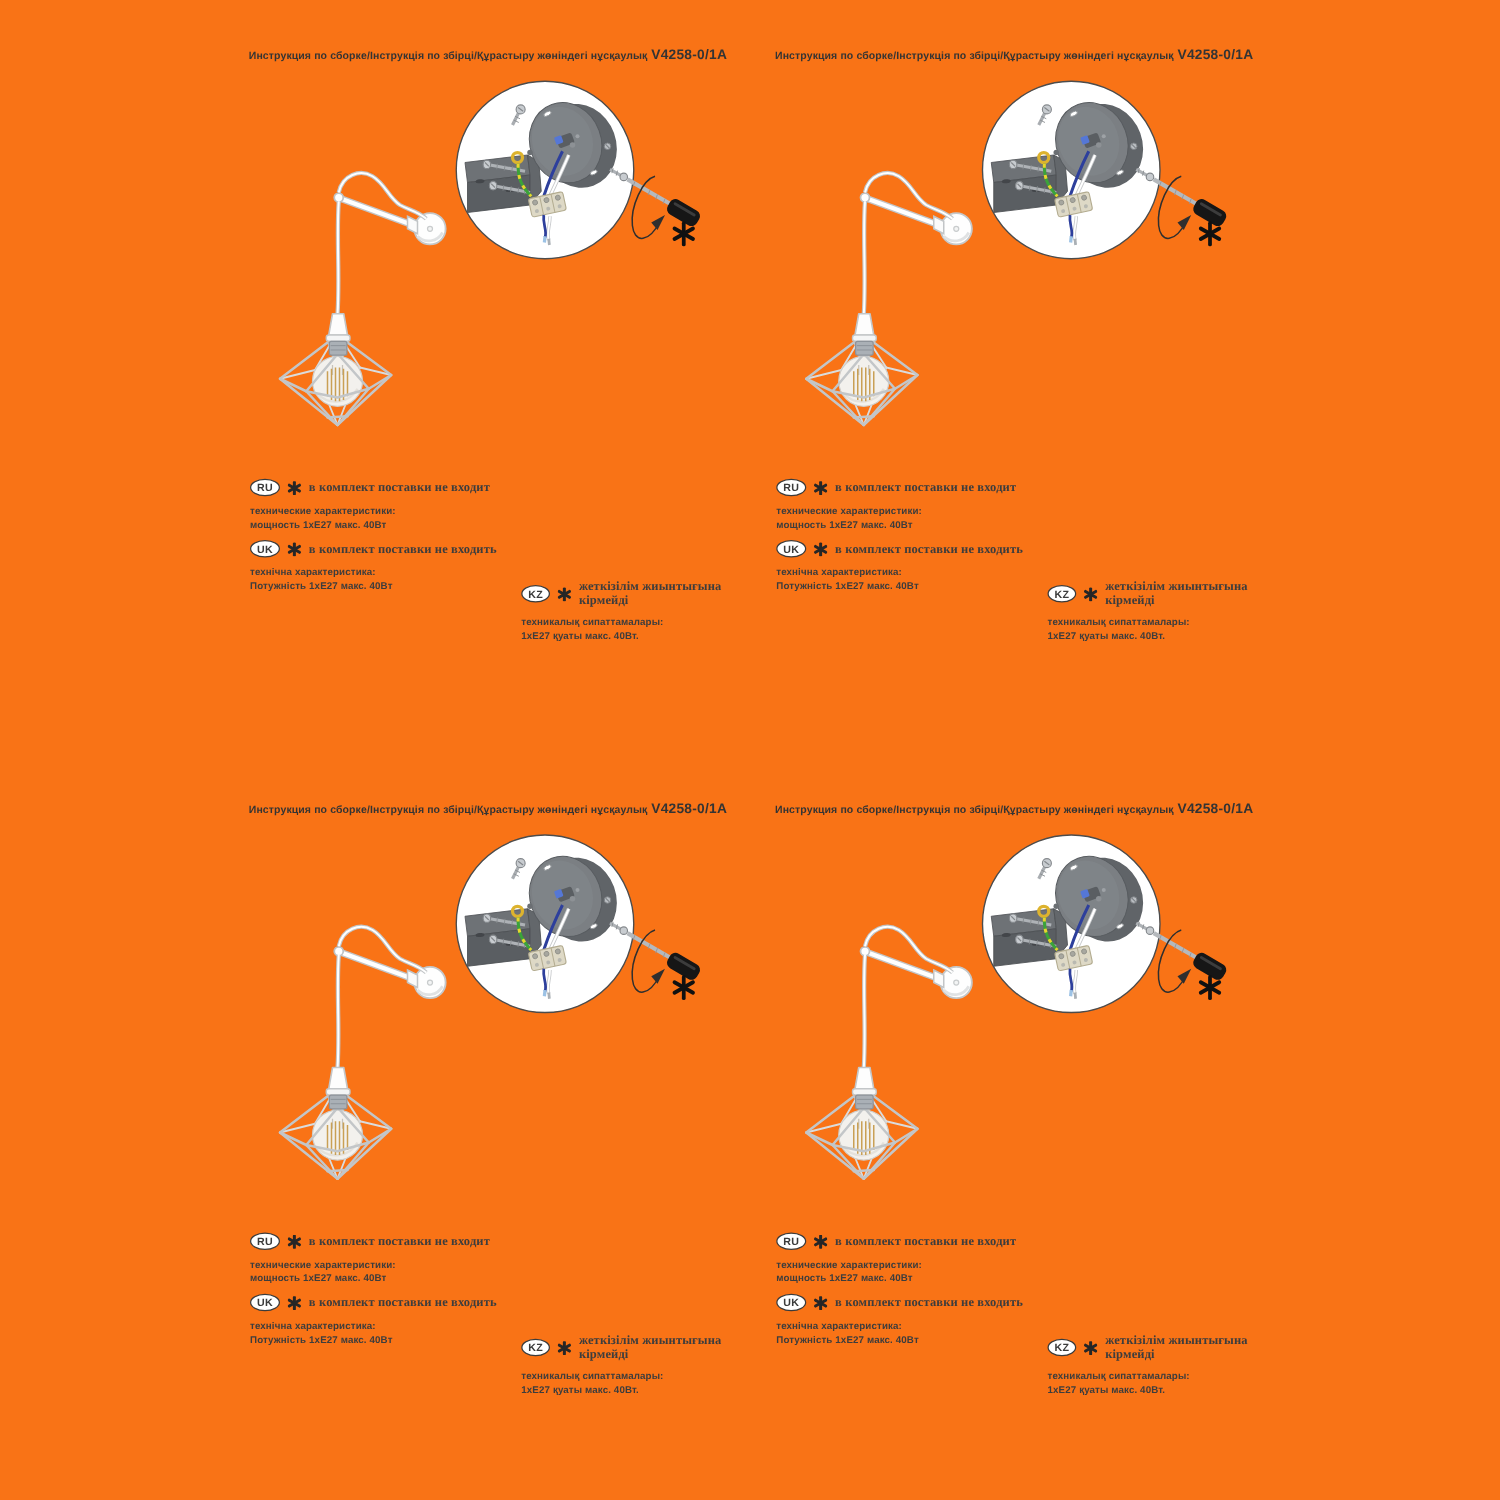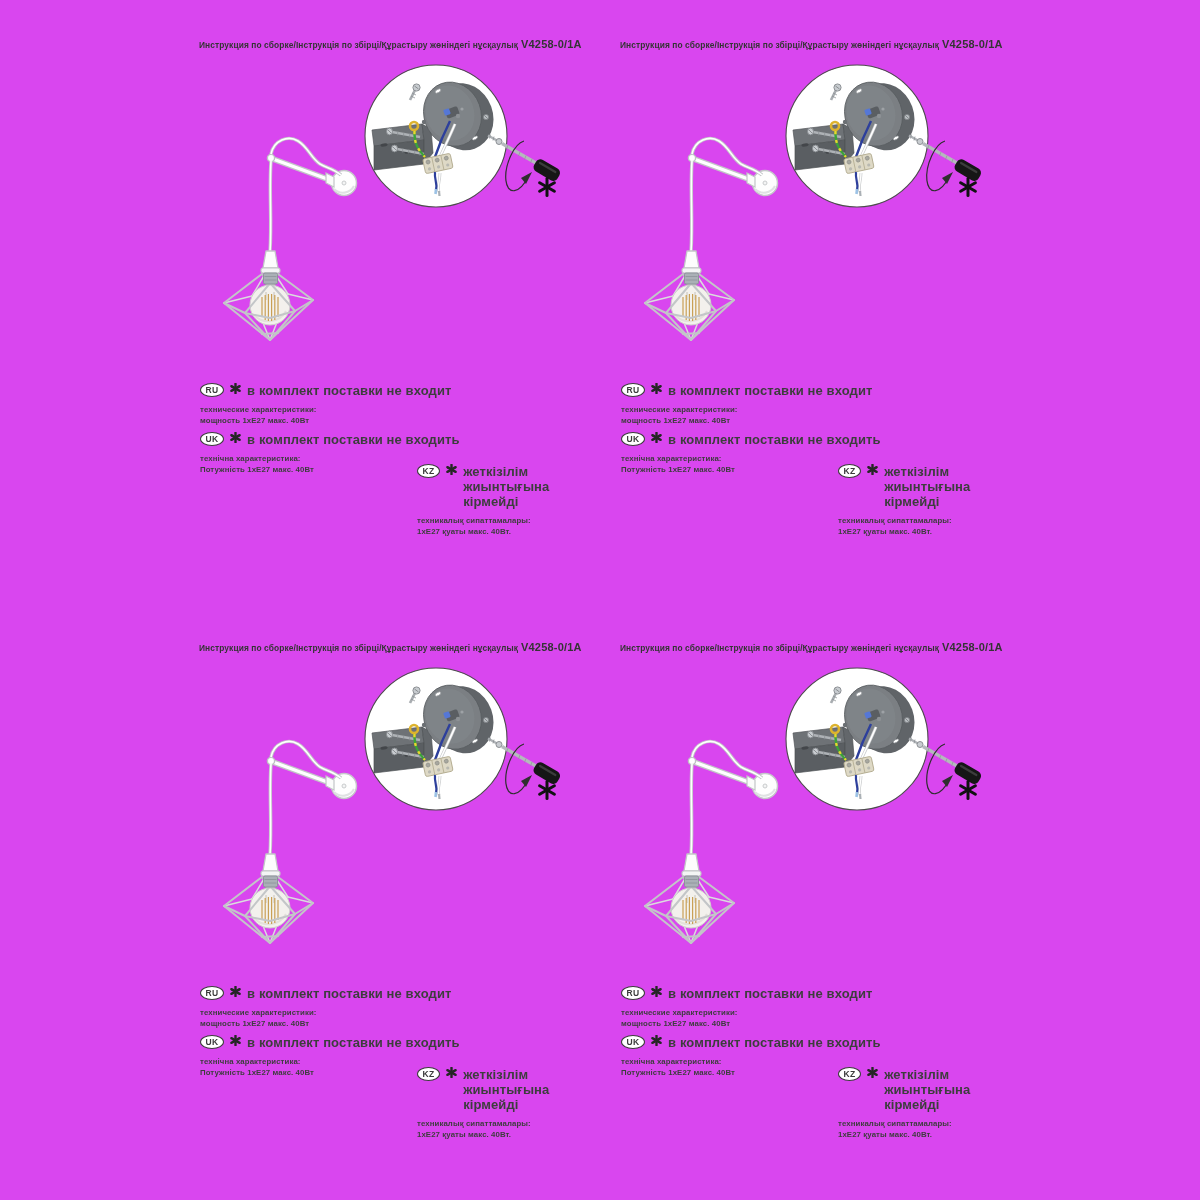--- a/index.html
+++ b/index.html
@@ -1,36 +1,36 @@
 <!DOCTYPE html>
 <html><head>
 <meta charset="utf-8">
 <style>
   html,body{margin:0;padding:0;background:#ffffff;}
   body{width:1200px;height:1200px;font-family:"Liberation Sans",sans-serif;}
-  #sheet{position:relative;width:1200px;height:1200px;background:#d946ef;overflow:hidden;}
+  #sheet{position:relative;width:1200px;height:1200px;background:#f97316;overflow:hidden;}
   .page{position:absolute;width:420px;height:600px;}
   .page:nth-of-type(1){left:183px;top:0;}
   .page:nth-of-type(2){left:604px;top:0;}
   .page:nth-of-type(3){left:183px;top:603px;}
   .page:nth-of-type(4){left:604px;top:603px;}
   .title{position:absolute;left:16px;top:38px;white-space:nowrap;font-weight:bold;
          font-size:8.4px;color:#343434;letter-spacing:0.1px;}
   .title .model{font-size:11px;margin-left:3px;letter-spacing:0.2px;}
   .lamp-svg{position:absolute;left:17px;top:128px;}
   .detail-svg{position:absolute;left:175px;top:53px;}
   .lang{position:absolute;color:#3d3d3d;}
   .lang-ru{left:17px;top:383px;}
   .lang-uk{left:17px;top:432px;}
   .lang-kz{left:234px;top:464px;}
-  .lang-head{display:flex;align-items:flex-start;gap:6px;}
+  .lang-head{display:flex;align-items:center;gap:6px;}
   .oval{display:inline-block;border:1.2px solid #3b3b3b;border-radius:50%;
         padding:1.5px 4.5px 2px;font-size:8.5px;font-weight:bold;line-height:1;
         letter-spacing:0.4px;color:#3b3b3b;background:#fff;}
-  .note{font-size:13px;font-weight:bold;letter-spacing:0.1px;}
+  .note{font-size:10px;font-weight:bold;letter-spacing:0.1px;font-family:Liberation Serif, serif;}
   .spec{margin-top:6px;font-size:7.8px;font-weight:bold;line-height:1.45;letter-spacing:0.1px;}
   .lang-uk .spec,.lang-kz .spec{}
   .star-svg{flex:0 0 auto;}
 </style>
 </head>
 <body>
 
 <div id="sheet">
 <div class="page">
 

